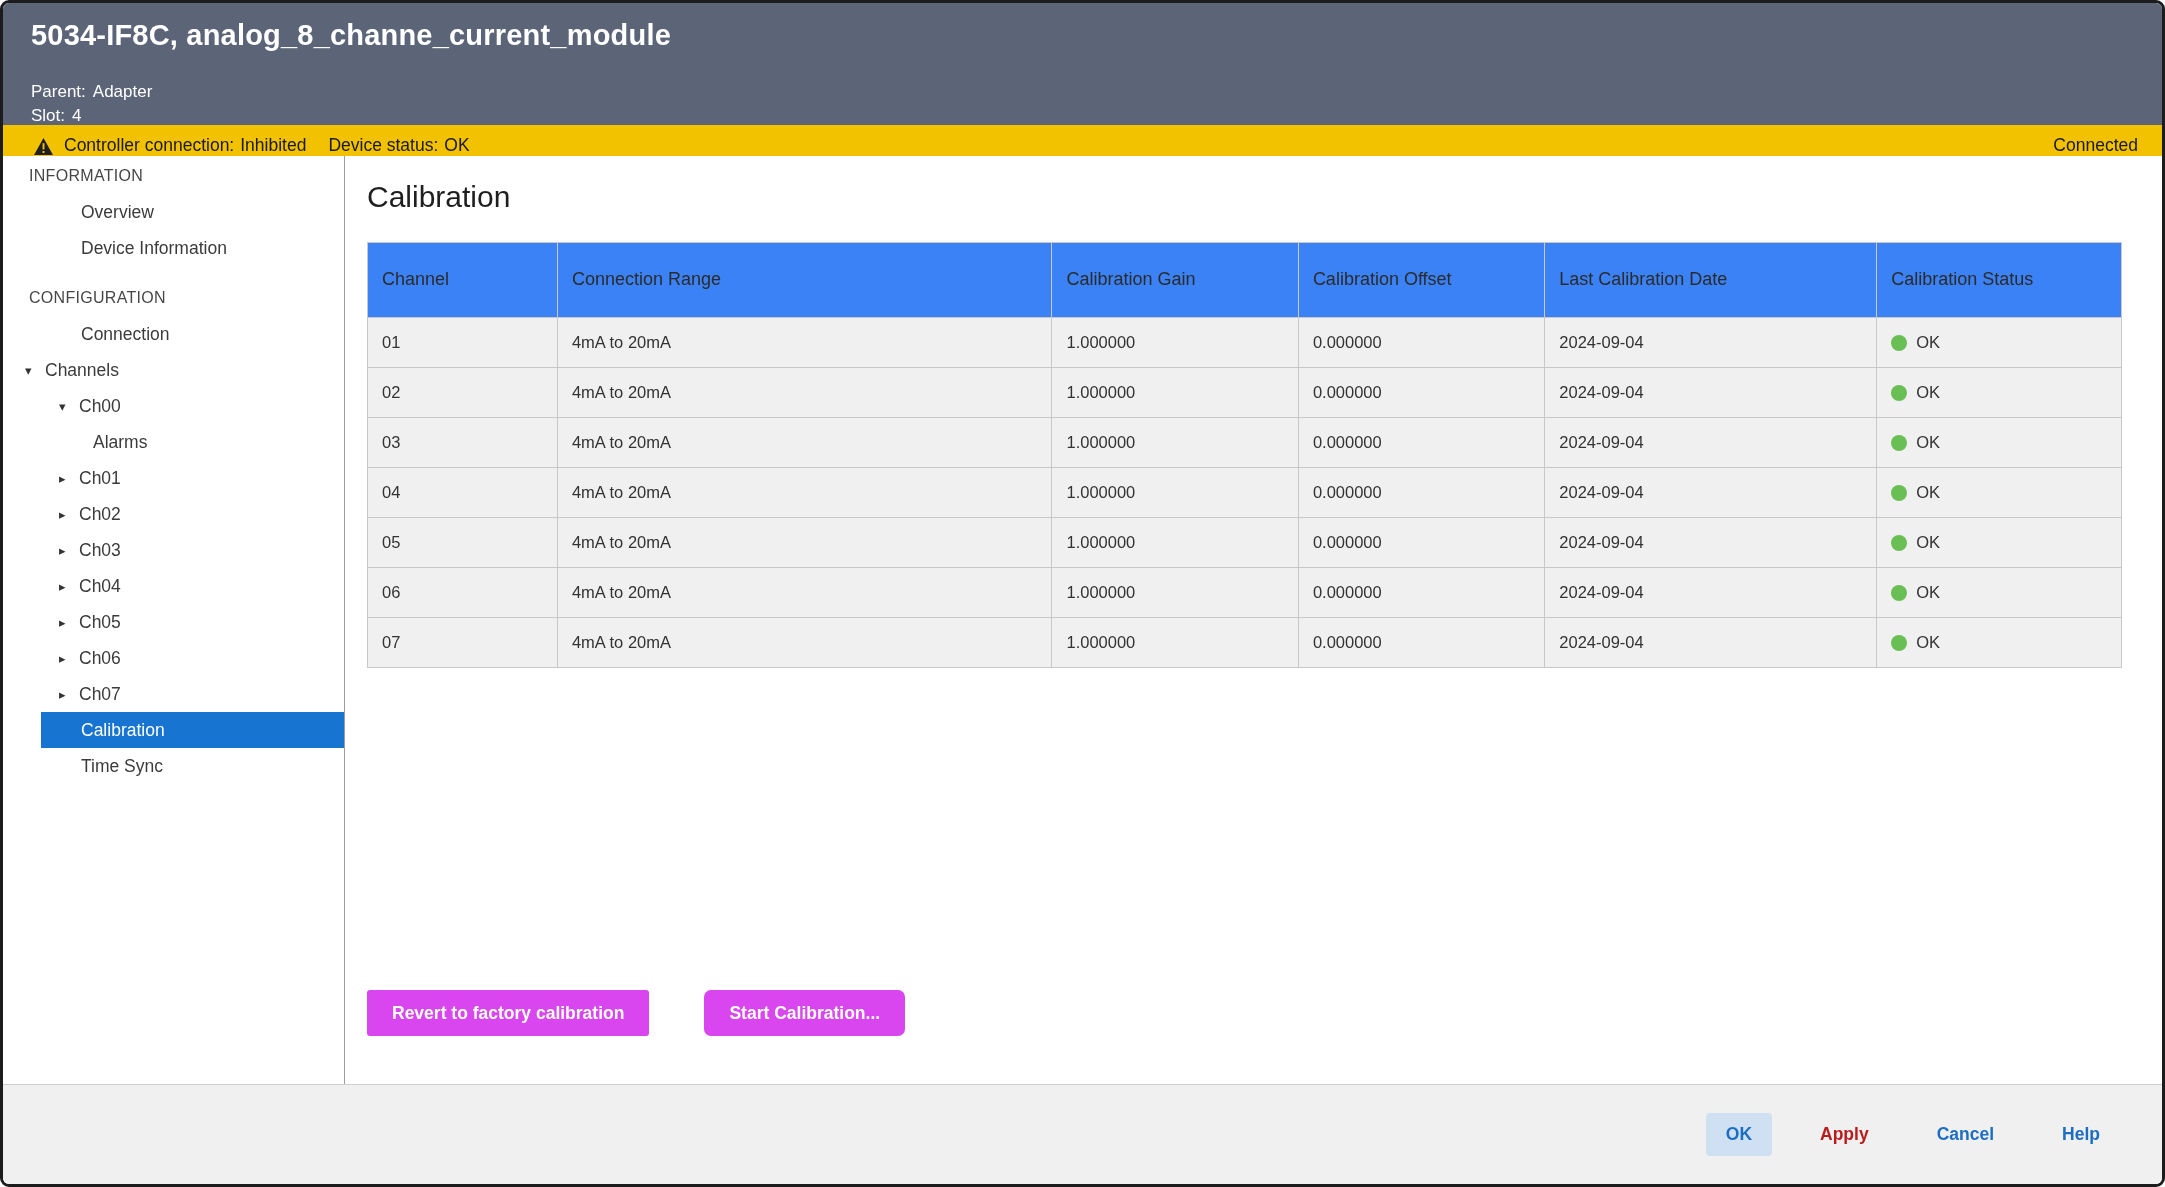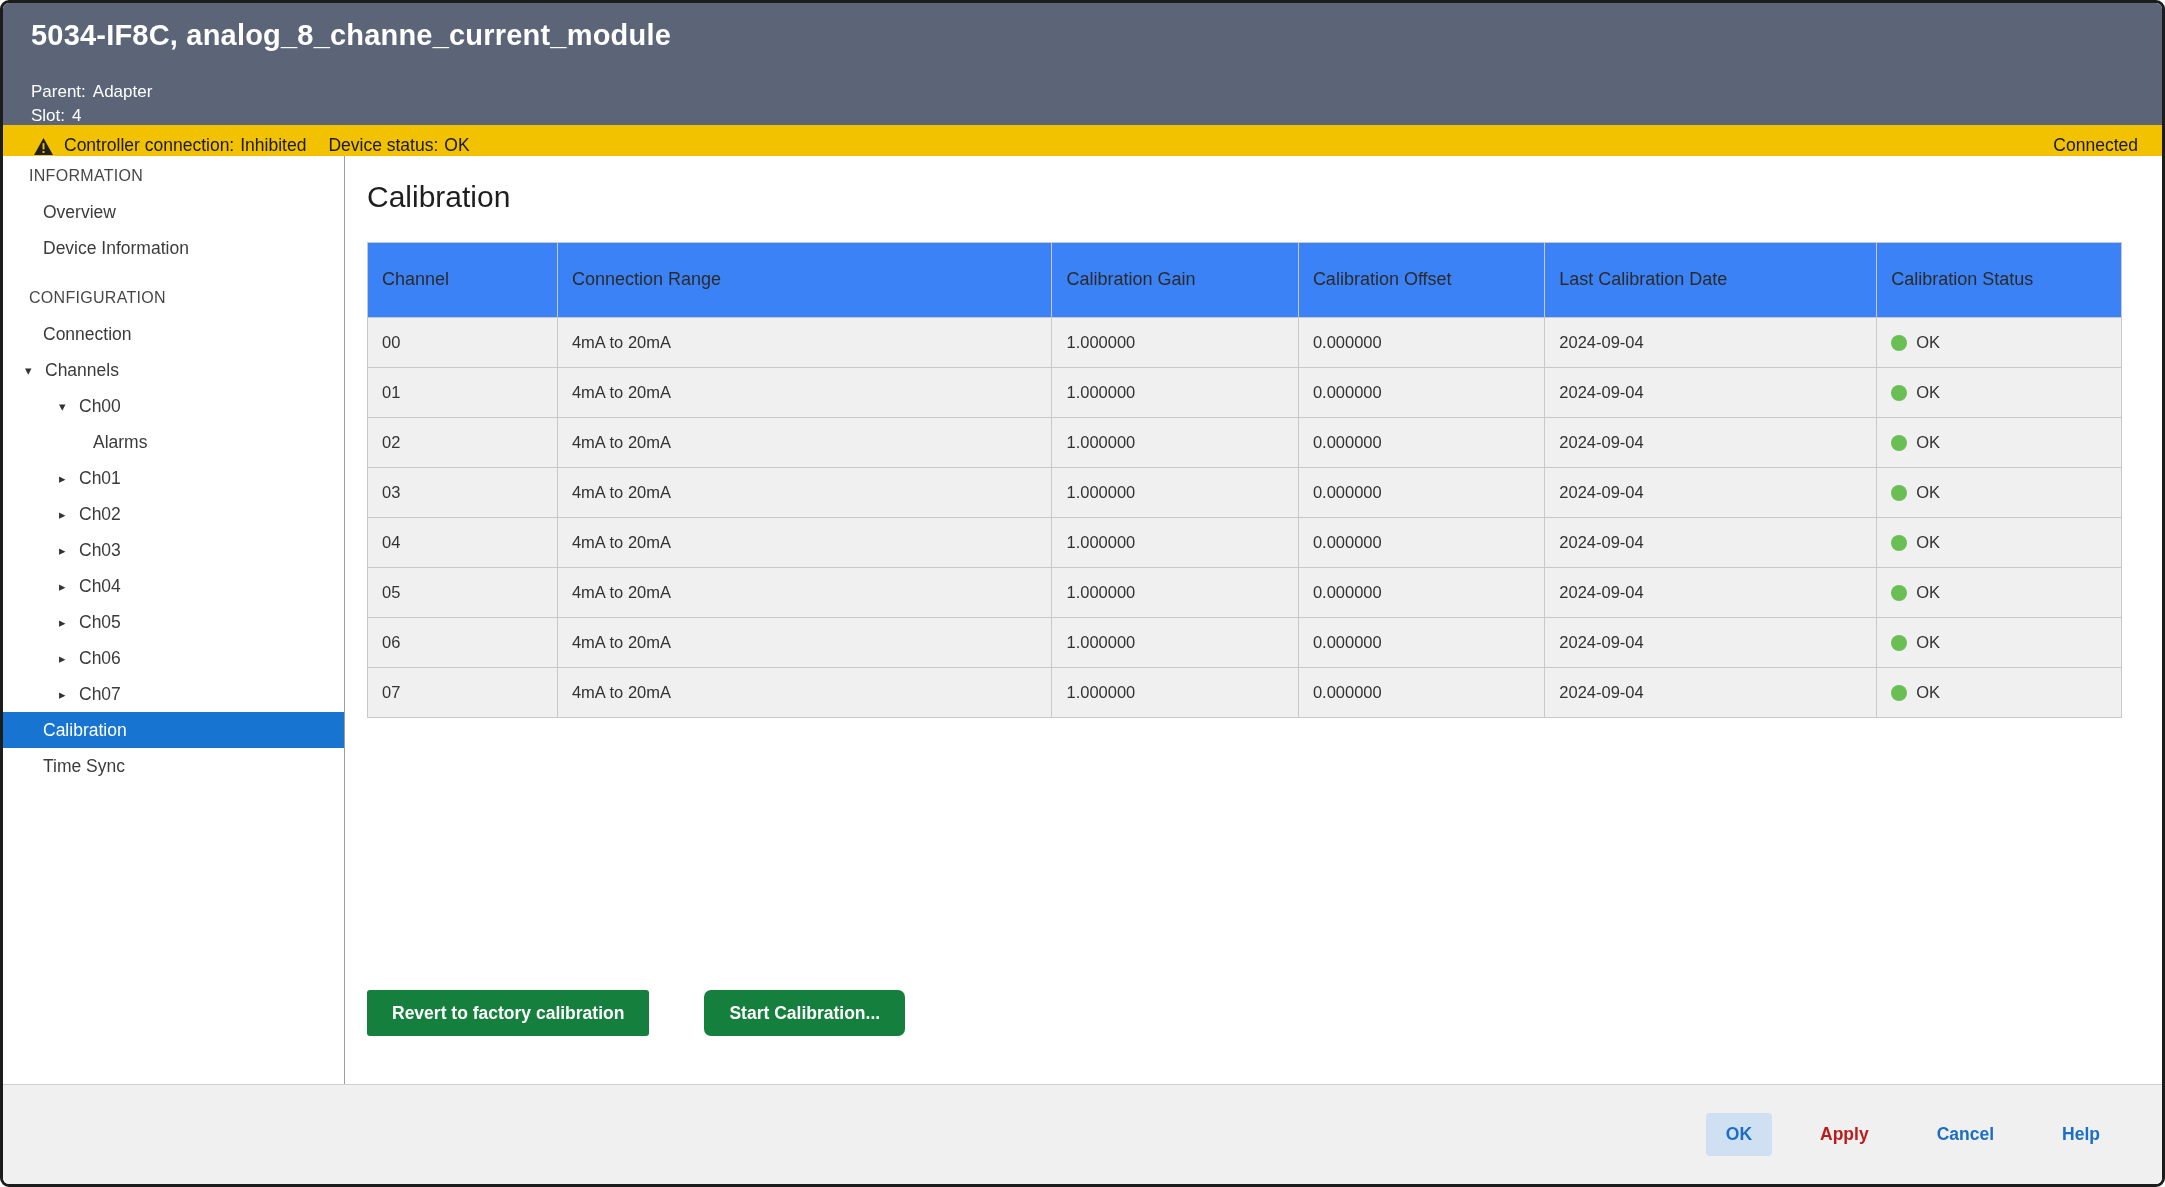--- a/index.html
+++ b/index.html
@@ -74,21 +74,21 @@
   .nav-item {
     height: 36px;
     display: flex; align-items: center;
     cursor: default;
   }
   .nav-item .arrow {
     width: 20px; flex: none;
     font-size: 13px; color: #333;
     text-align: left;
   }
-  .p0  { padding-left: 40px; }
+  .p0  { padding-left: 40px; margin-left: 38px; }
   .p0a { padding-left: 22px; }
   .p1a { padding-left: 56px; }
   .p2  { padding-left: 90px; }
   .nav-item.selected {
     background: #1774D1;
     color: #ffffff;
   }
 
   
   .main {
@@ -137,21 +137,21 @@
     width: 16px; height: 16px;
     border-radius: 50%;
     background: #6ABF54;
     margin-right: 9px;
     vertical-align: -3px;
   }
 
   
   .action-row { margin-top: auto; display: flex; }
   .btn-primary {
-    background: #15803d;
+    background: #d946ef;
     color: #ffffff;
     border: none;
     border-radius: 3px;
     height: 46px;
     padding: 0 25px;
     font-family: "Liberation Sans", sans-serif;
     font-size: 17.5px;
     font-weight: 700;
     cursor: pointer;
   }
@@ -289,28 +289,20 @@
             <th>Channel</th>
             <th>Connection Range</th>
             <th>Calibration Gain</th>
             <th>Calibration Offset</th>
             <th>Last Calibration Date</th>
             <th>Calibration Status</th>
           </tr>
         </thead>
         <tbody>
           <tr>
-            <td>00</td>
-            <td>4mA to 20mA</td>
-            <td>1.000000</td>
-            <td>0.000000</td>
-            <td>2024-09-04</td>
-            <td><span class="dot"></span><span>OK</span></td>
-          </tr>
-          <tr>
             <td>01</td>
             <td>4mA to 20mA</td>
             <td>1.000000</td>
             <td>0.000000</td>
             <td>2024-09-04</td>
             <td><span class="dot"></span><span>OK</span></td>
           </tr>
           <tr>
             <td>02</td>
             <td>4mA to 20mA</td>

